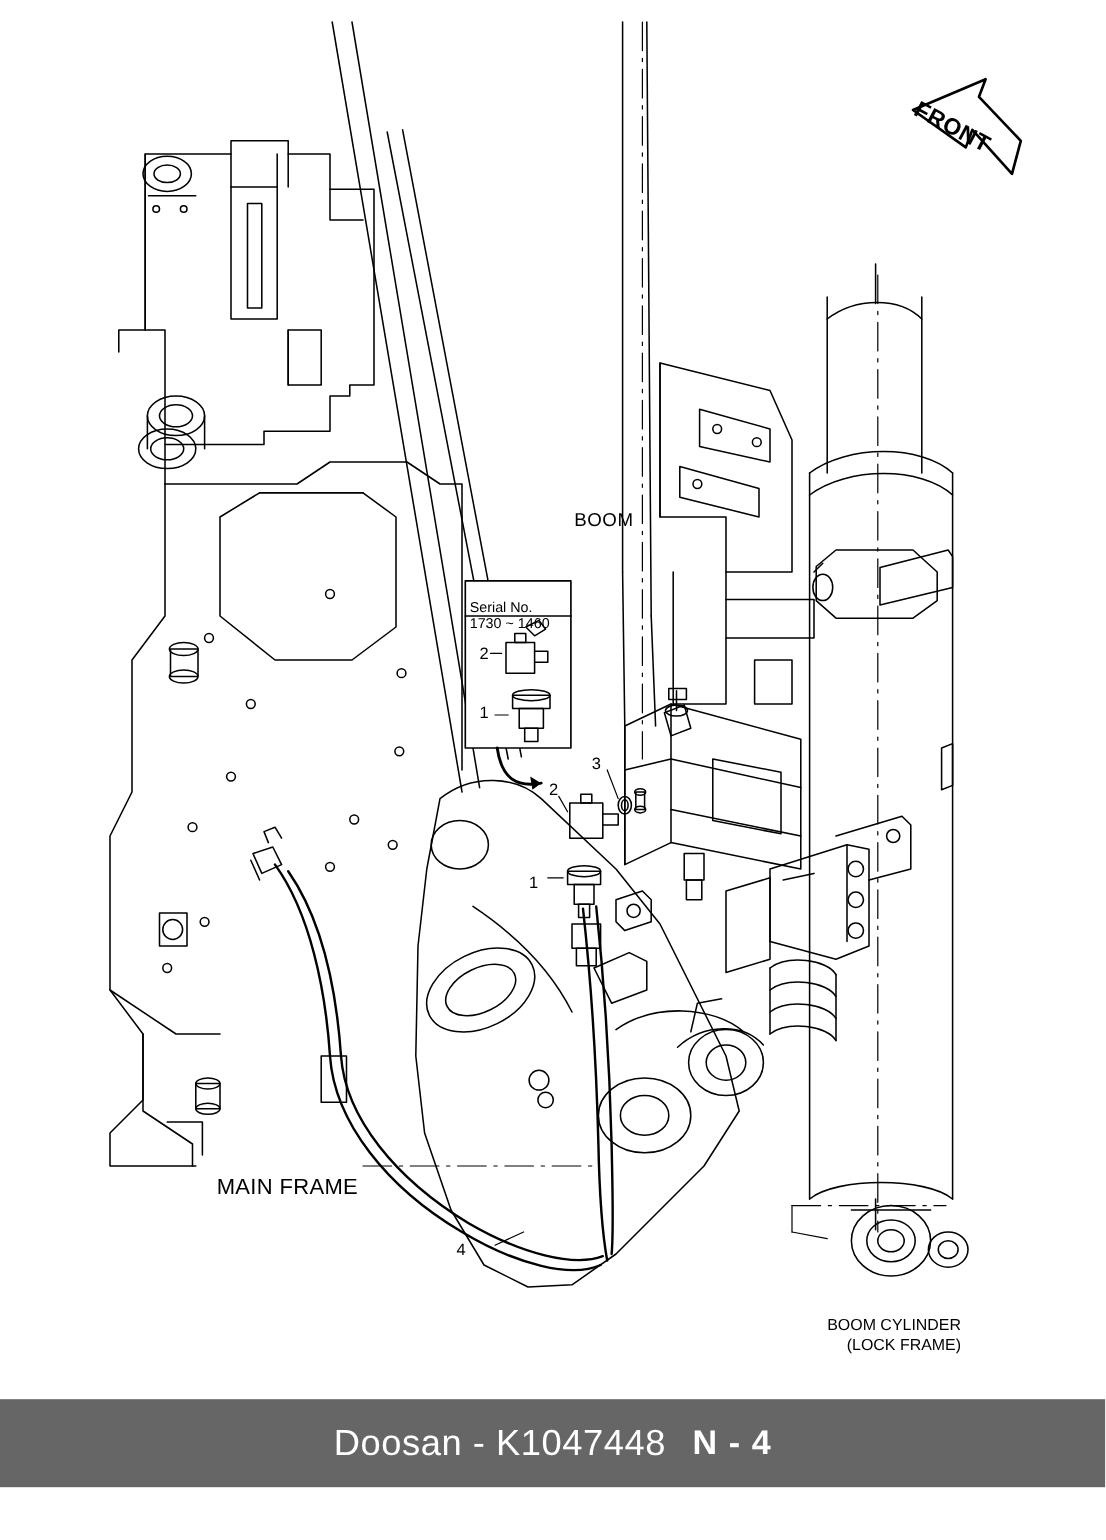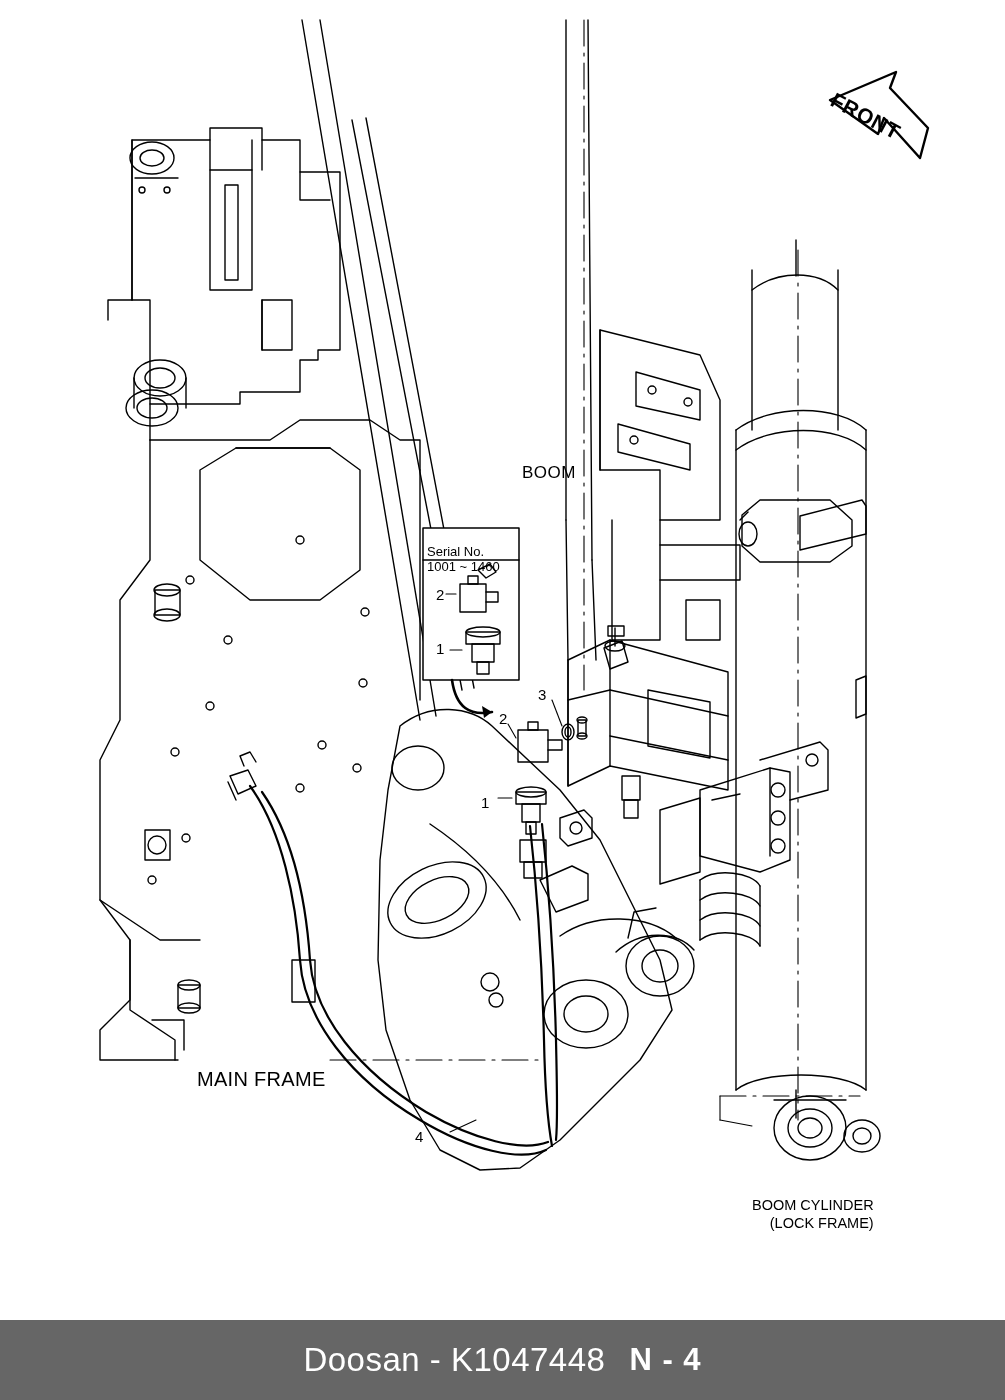--- a/index.html
+++ b/index.html
@@ -89,21 +89,21 @@
     font-family: "Liberation Sans", sans-serif;
     font-weight: bold;
     color: #000;
     transform: rotate(28deg);
     transform-origin: left top;
     letter-spacing: 0.5px;
   }
   #footer {
     position: absolute;
     left: 0;
-    top: 1320px;
+    top: 1272px;
     width: 1005px;
     height: 80px;
     background: #666666;
     display: flex;
     align-items: center;
     justify-content: center;
   }
   #footer .ftxt {
     color: #ffffff;
     font-size: 33px;
@@ -351,21 +351,21 @@
 
     <div class="lbl lbl-boom">BOOM</div>
     <div class="lbl lbl-mainframe">MAIN FRAME</div>
     <div class="lbl lbl-cyl">
       <span>BOOM CYLINDER</span><br>
       <span>(LOCK FRAME)</span>
     </div>
 
     <div class="lbl lbl-serial">
       <span>Serial No.</span><br>
-      <span>1001 ~ 1460</span>
+      <span>1730 ~ 1460</span>
     </div>
 
     <div class="cnum n-inset-2">2</div>
     <div class="cnum n-inset-1">1</div>
     <div class="cnum n-main-3">3</div>
     <div class="cnum n-main-2">2</div>
     <div class="cnum n-main-1">1</div>
     <div class="cnum n-main-4">4</div>
 
   </div>

